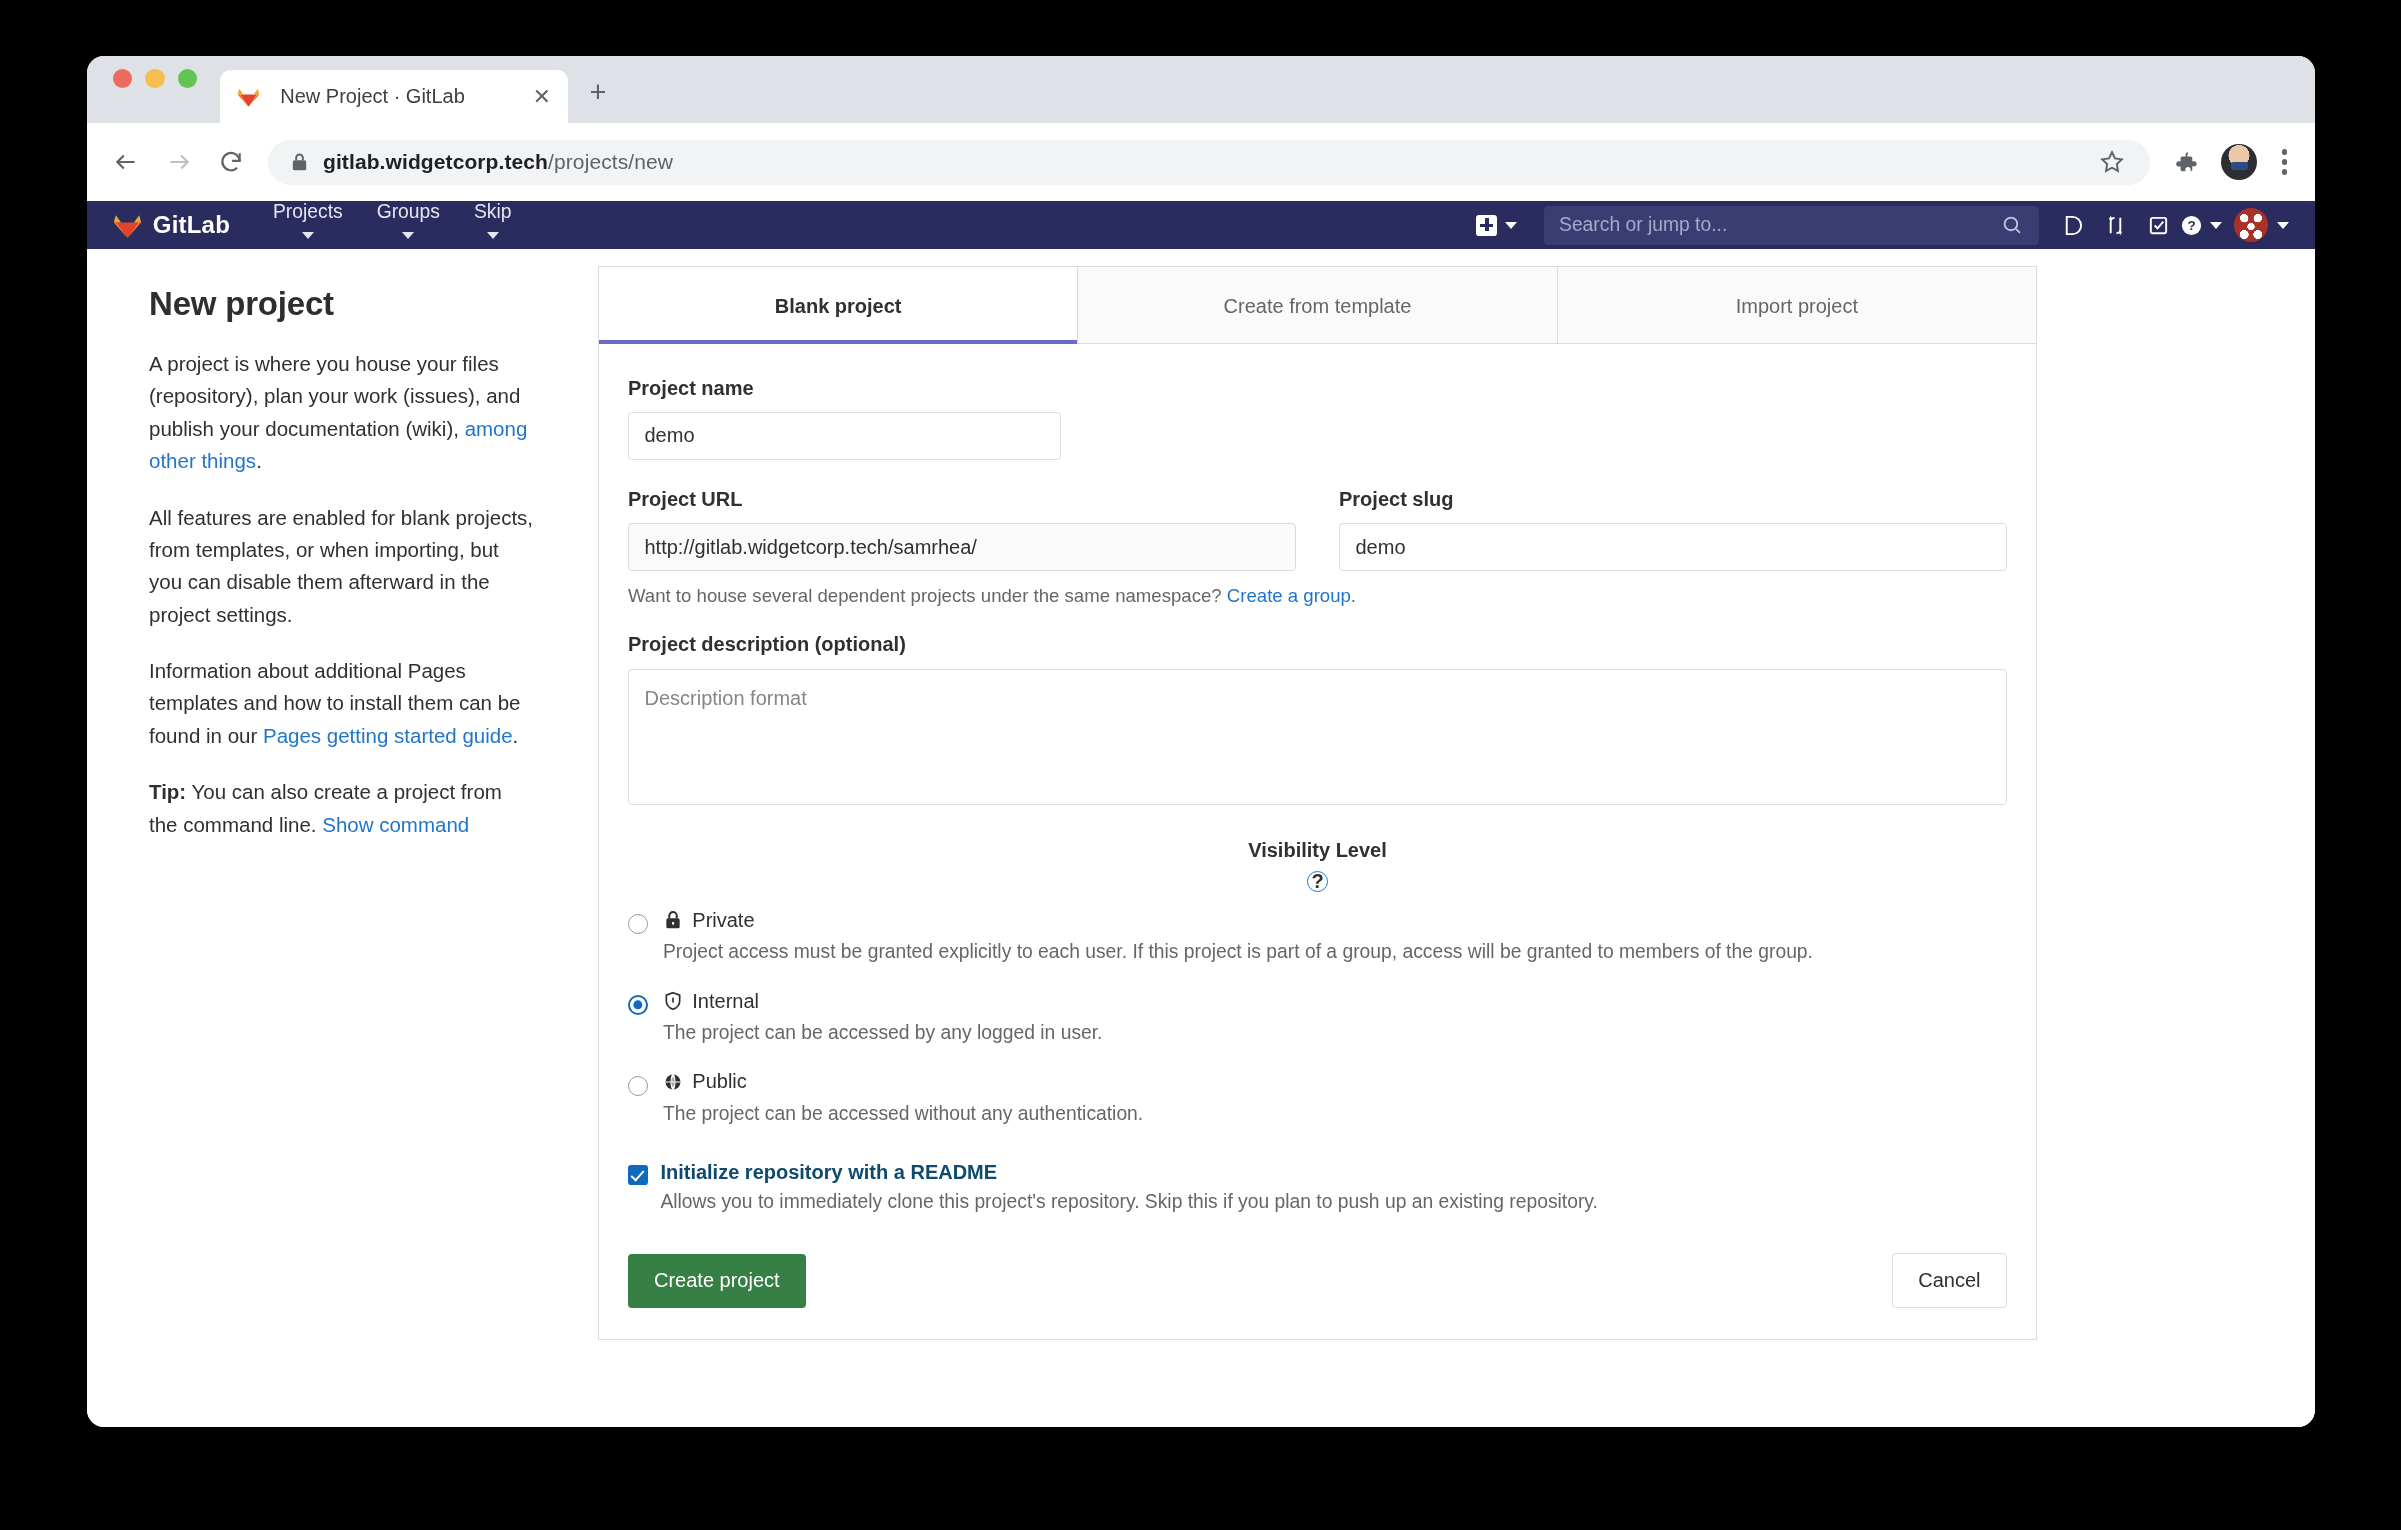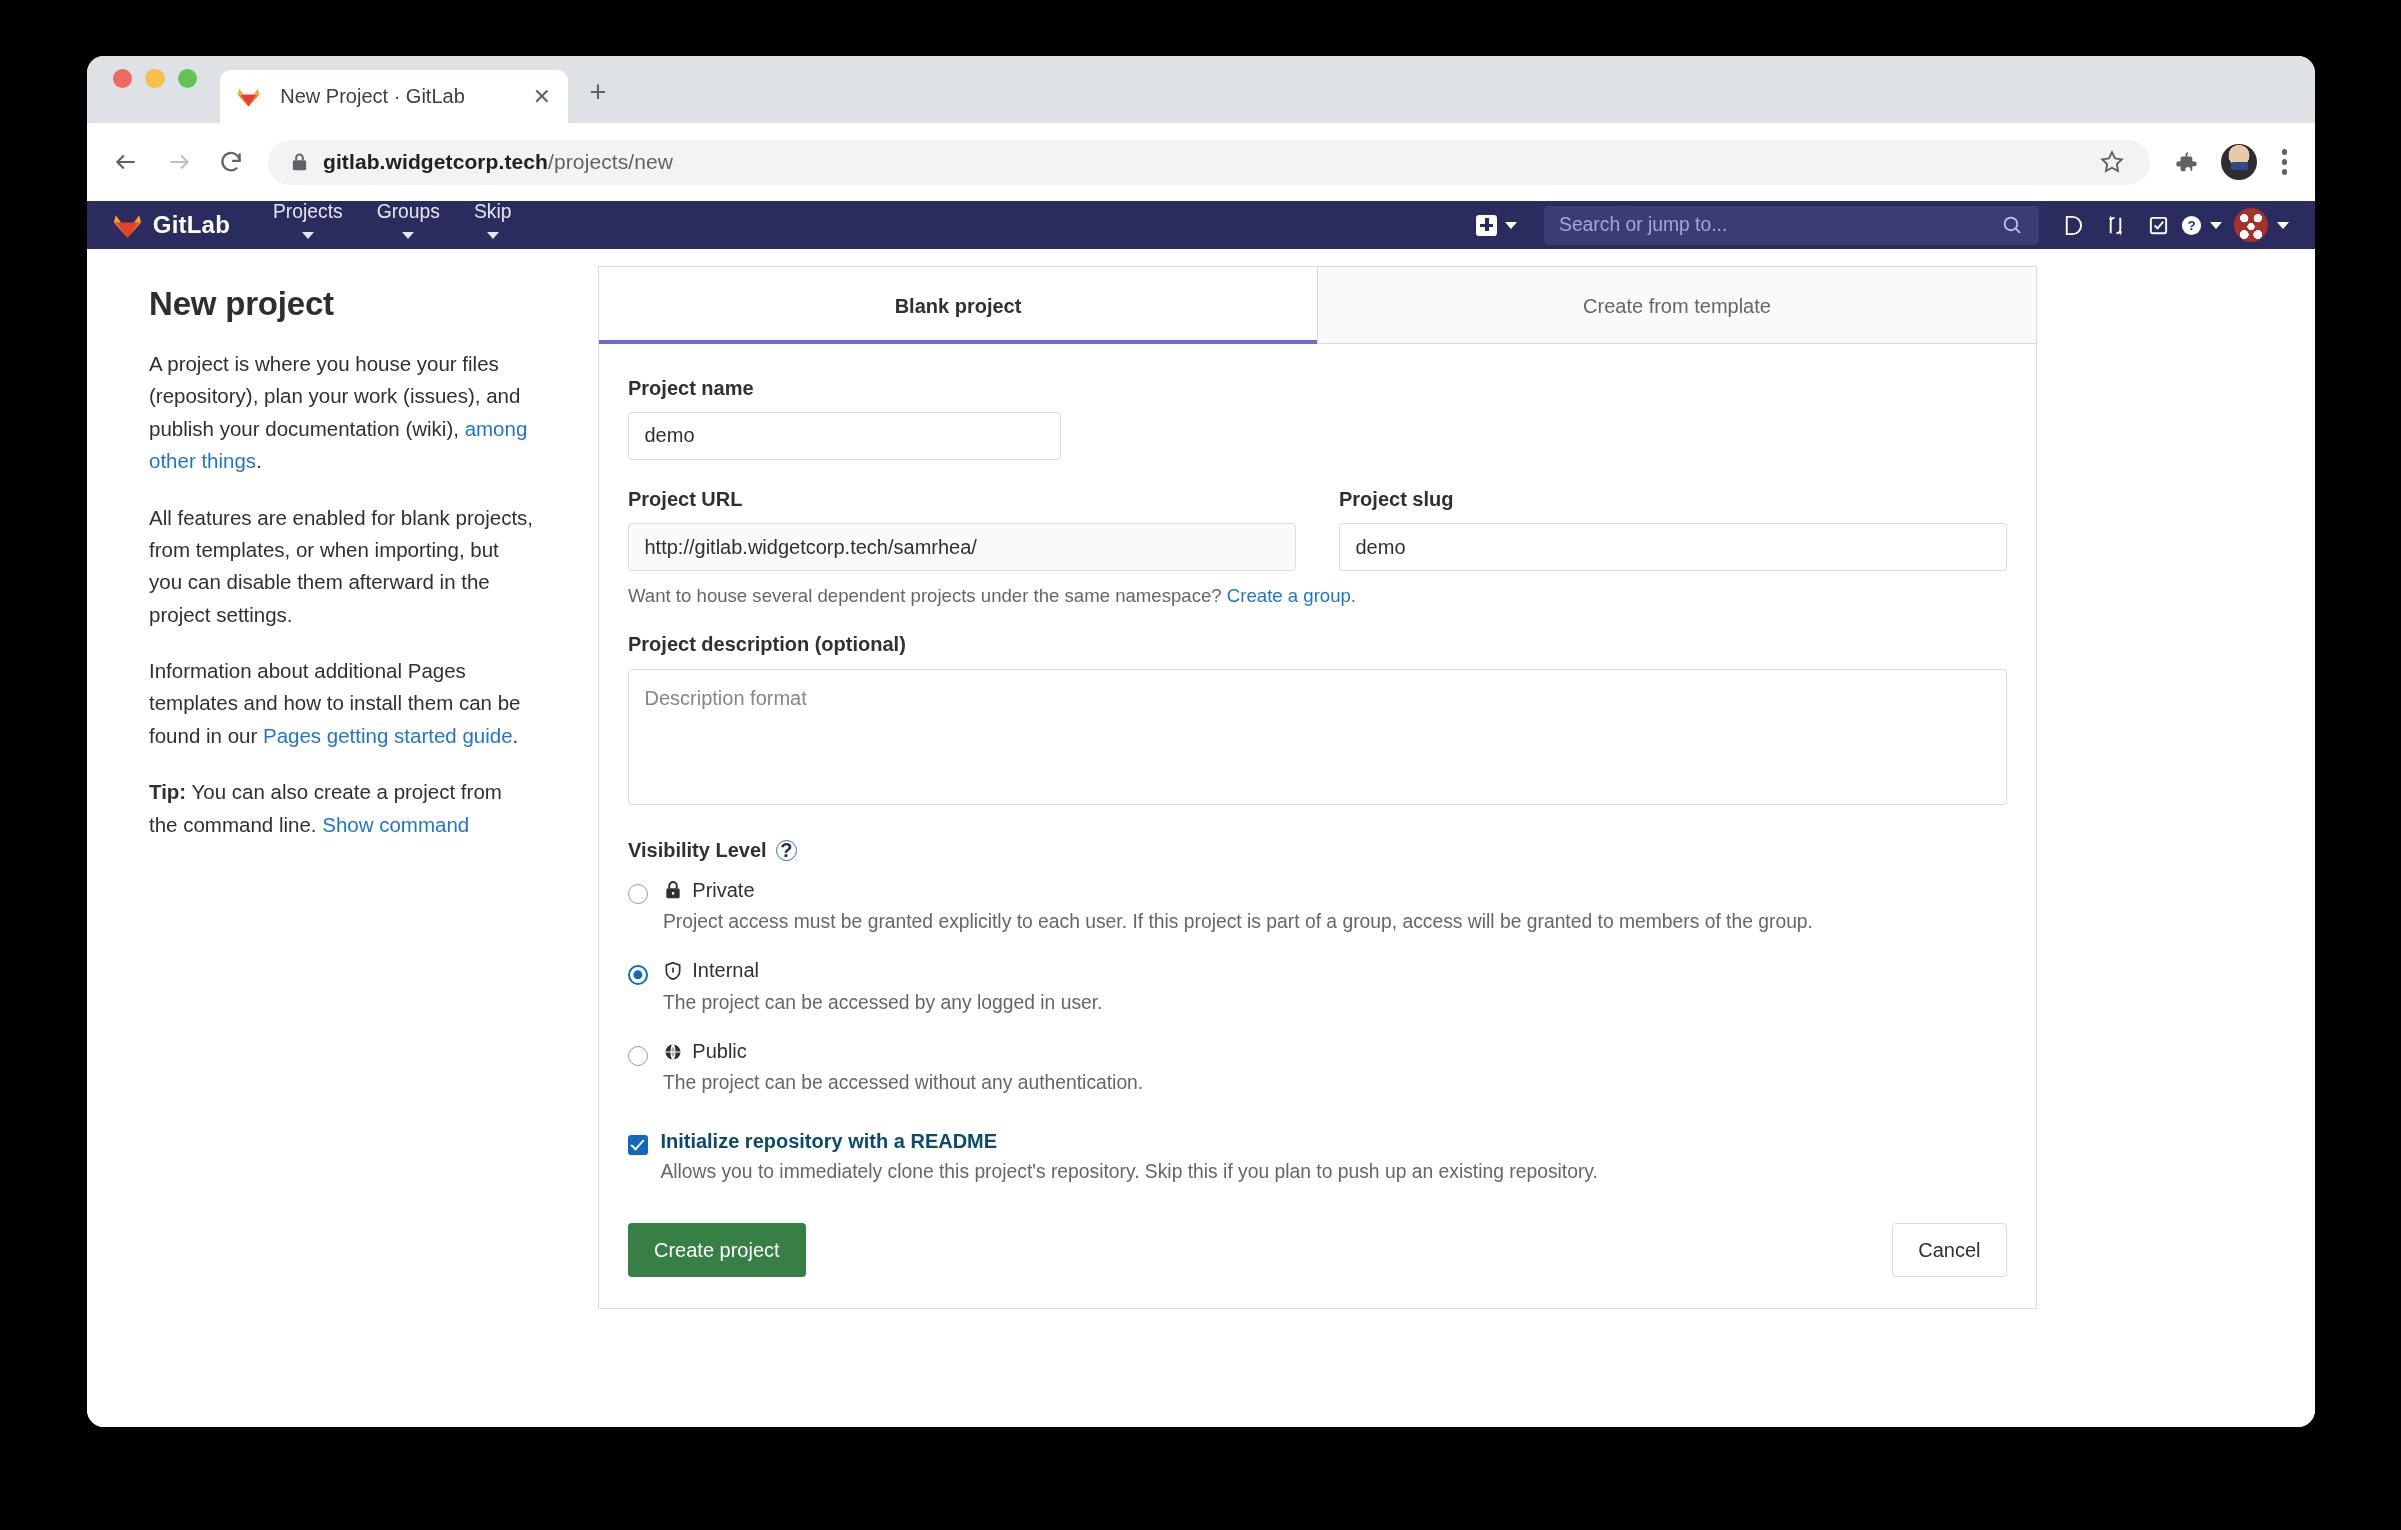--- a/index.html
+++ b/index.html
@@ -151,21 +151,21 @@
   .row { display: flex; gap: 43px; margin-top: 28px; }
   .col { flex: 1; }
   .help { font-size: 18.6px; color: #666666; margin-top: 14px; }
   .help a { color: #1f75cb; text-decoration: none; }
   .ta {
     width: 100%; height: 136px; border: 0.8px solid #dbdbdb; border-radius: 3.9px;
     font-size: 20px; color: #303030; padding: 14px 15.5px; font-family: inherit;
     outline: none; resize: none; line-height: 1.4;
   }
   .ta::placeholder { color: #868686; }
-  .sec-title { display: flex; align-items: center; gap: 9.3px; margin: 31px 0 17px 0; }
+  .sec-title { display: flex; align-items: center; gap: 9.3px; margin: 31px 0 17px 0; flex-direction: column; }
   .sec-title span { font-size: 20px; font-weight: bold; color: #303030; }
   .qmark {
     width: 21px; height: 21px; border-radius: 50%; border: 1.5px solid #1f75cb;
     color: #1f75cb; font-size: 14.7px; font-weight: bold; display: flex;
     align-items: center; justify-content: center; cursor: pointer; flex: none;
   }
 
   .vis-opt { display: flex; gap: 1px; margin-bottom: 23px; }
   .radio {
     width: 20px; height: 20px; border-radius: 50%; border: 1.5px solid #9a9a9a;
@@ -349,20 +349,21 @@
       <p>All features are enabled for blank projects, from templates, or when importing, but you can disable them afterward in the project settings.</p>
       <p><span>Information about additional Pages templates and how to install them can be found in our </span><a href="#">Pages getting started guide</a><span>.</span></p>
       <p><b>Tip:</b><span> You can also create a project from the command line. </span><a href="#">Show command</a></p>
     </aside>
 
     <section class="panel">
 
       <div class="tabs">
         <div class="tabitem active">Blank project</div>
         <div class="tabitem">Create from template</div>
+        <div class="tabitem">Import project</div>
       </div>
 
       <div class="form">
 
         <label class="flabel">Project name</label>
         <input class="fld" style="width: 433px;" value="demo">
 
         <div class="row">
           <div class="col">
             <label class="flabel">Project URL</label>

